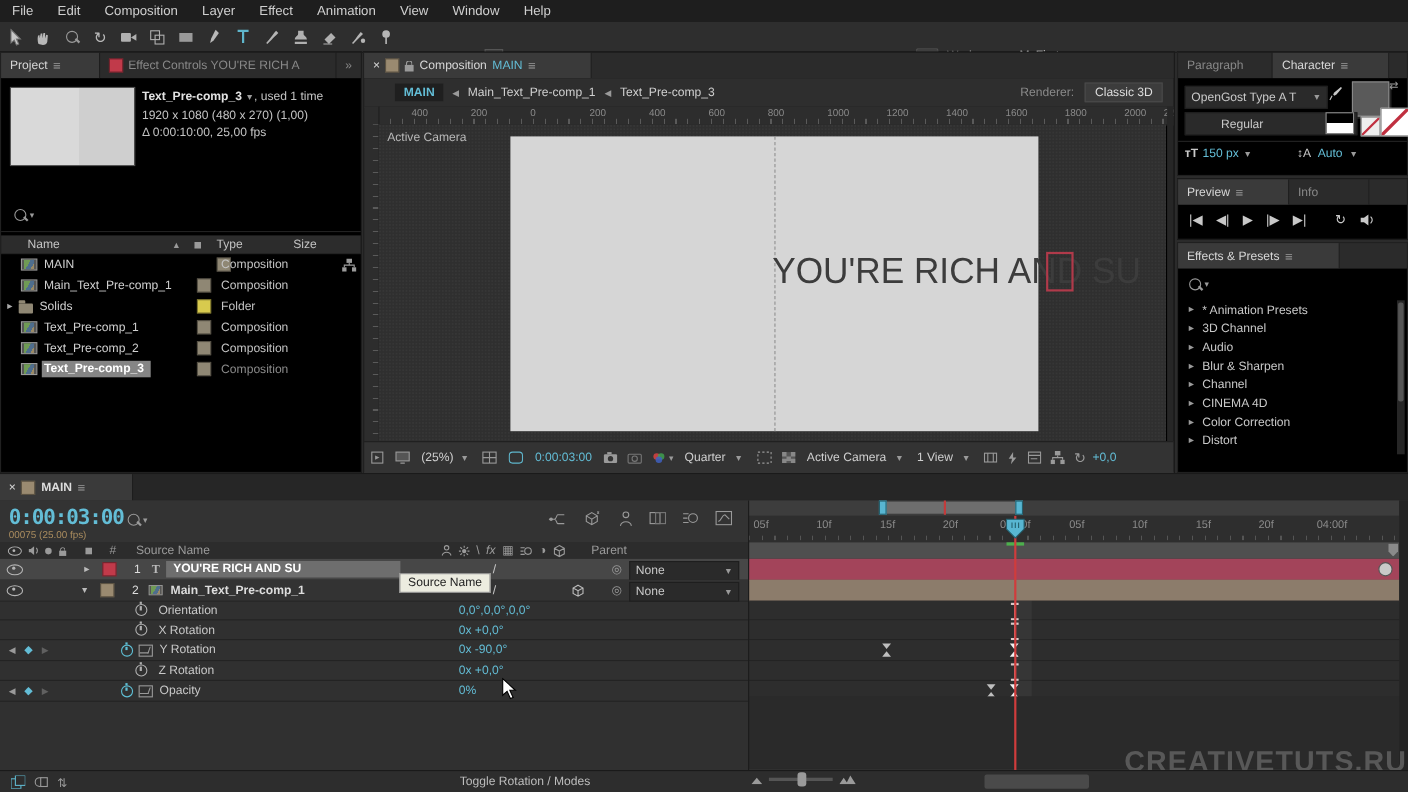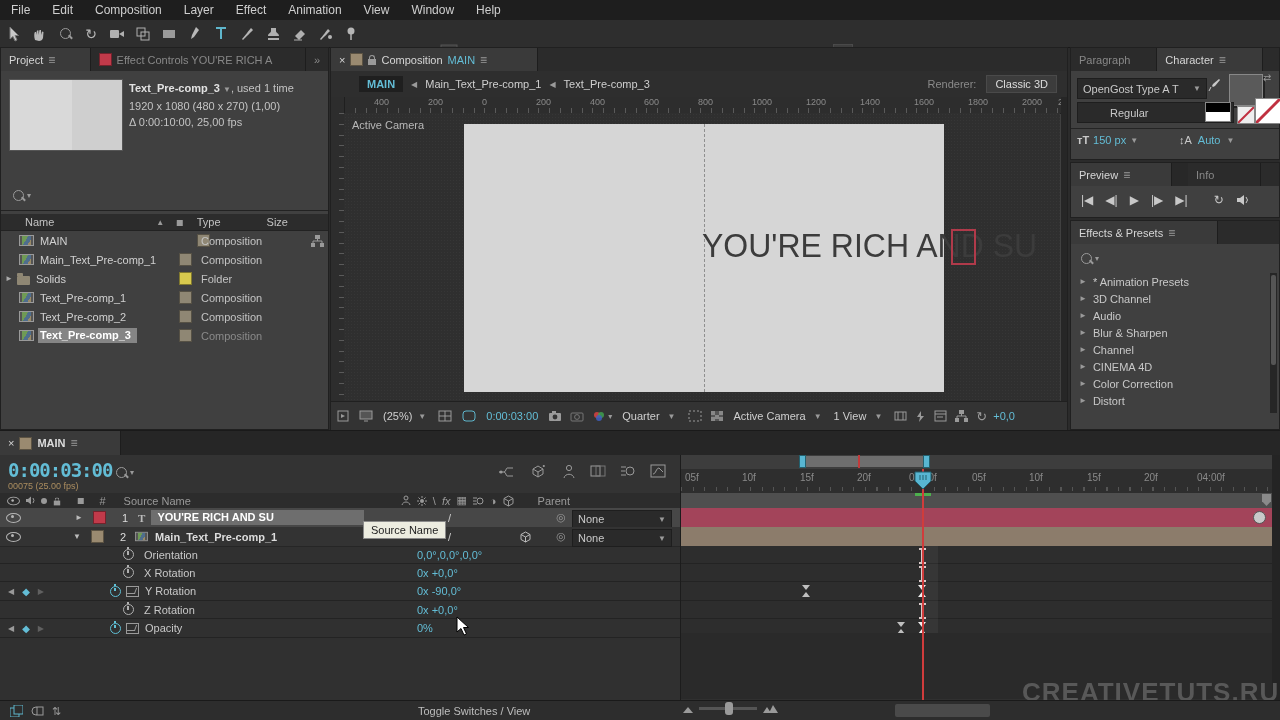--- a/index.html
+++ b/index.html
@@ -9,21 +9,21 @@
   .r{display:flex;align-items:center;}
   .teal{color:#63bdd6;}
   .dim{color:#8a8a8a;}
   .bright{color:#e2e2e2;}
   
   .menubar{position:absolute;left:0;top:0;width:1280px;height:20px;background:#1e1e1e;display:flex;align-items:center;border-bottom:1px solid #111;}
   .menubar span{padding:0 11px;color:#cfcfcf;font-size:12px;}
   .toolbar{position:absolute;left:0;top:20px;width:1280px;height:27px;background:#2e2e2e;border-bottom:1px solid #191919;display:flex;align-items:center;}
   .tool{width:26px;height:22px;display:flex;align-items:center;justify-content:center;}
   
-  .panel{position:absolute;background:#404040;border:1px solid #202020;box-sizing:border-box;}
+  .panel{position:absolute;background:#000000;border:1px solid #202020;box-sizing:border-box;}
   .tabstrip{position:absolute;left:0;top:0;right:0;height:23px;background:#282828;display:flex;}
   .tab{height:23px;display:flex;align-items:center;padding:0 8px;gap:5px;background:#2b2b2b;color:#888;border-right:1px solid #1d1d1d;}
   .tab.active{background:#3a3a3a;color:#d6d6d6;}
   .chip{width:11px;height:11px;display:inline-block;border:1px solid rgba(0,0,0,.4);}
   .menu-gl{color:#9a9a9a;font-size:12px;}
   .mag{position:relative;width:9px;height:9px;border:1.5px solid #9a9a9a;border-radius:50%;}
   .mag:after{content:"";position:absolute;left:7px;top:7px;width:5px;height:1.8px;background:#9a9a9a;transform:rotate(45deg);}
   .eye{position:relative;width:13px;height:8px;border:1px solid #b5b5b5;border-radius:50%;}
   .eye:after{content:"";position:absolute;left:4px;top:1.5px;width:3px;height:3px;border-radius:50%;background:#b5b5b5;}
   .lock{position:relative;width:8px;height:6px;background:#9a9a9a;margin-top:4px;}
@@ -460,21 +460,21 @@
       <span class="caret">▼</span>
     </div>
   </div>
 
   <div class="panel" style="left:1070px;top:162px;width:210px;height:56px;">
     <div class="tabstrip">
       <div class="tab active" style="width:84px;">
         <span>Preview</span>
         <span class="menu-gl">≡</span>
       </div>
-      <div class="tab" style="width:56px;margin-left:16px;">
+      <div class="tab" style="width:56px;">
           <span>Info</span>
         </div>
       <div class="tab" style="flex:1;border-right:none;"></div>
     </div>
     <div class="abs r" style="left:10px;top:30px;gap:12px;color:#c8c8c8;font-size:12px;">
       <span>|◀</span>
       <span>◀|</span>
       <span>▶</span>
       <span>|▶</span>
       <span>▶|</span>
@@ -791,21 +791,21 @@
           <rect x="4" y="0" width="9" height="9" fill="#2d2d2d" stroke="#5fb6cc"></rect>
         </svg>
       </span>
     <span style="margin-left:8px;">
         <svg width="13" height="12">
           <circle cx="5" cy="6" r="4" fill="none" stroke="#9a9a9a"></circle>
           <rect x="6" y="2" width="6" height="8" fill="#2d2d2d" stroke="#9a9a9a"></rect>
         </svg>
       </span>
     <span style="margin-left:8px;color:#9a9a9a;">⇅</span>
-    <span class="abs" style="left:418px;top:4px;color:#bdbdbd;">Toggle Switches / View</span>
+    <span class="abs" style="left:418px;top:4px;color:#bdbdbd;">Toggle Rotation / Modes</span>
 
     <div class="abs r" style="left:683px;top:3px;gap:6px;">
       <span>
           <svg width="10" height="8">
             <path d="M0 8 L5 2 L10 8 Z" fill="#9a9a9a"></path>
           </svg>
         </span>
       <div style="position:relative;width:58px;height:3px;background:#555;">
         <div class="abs" style="left:26px;top:-5px;width:8px;height:13px;background:#9a9a9a;border-radius:3px;"></div>
       </div>

